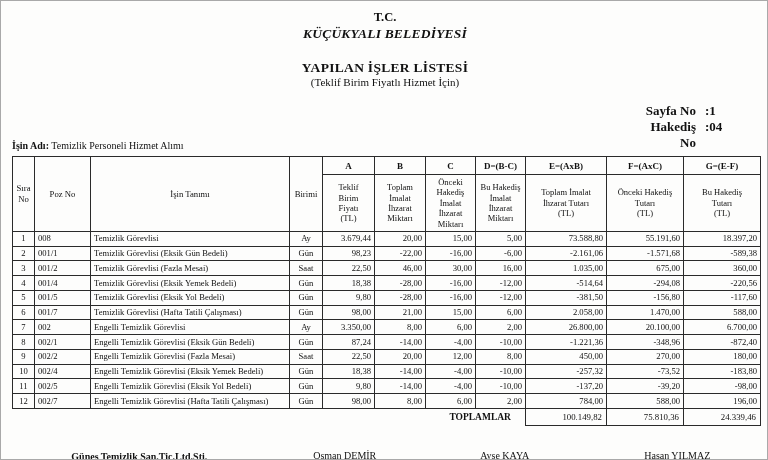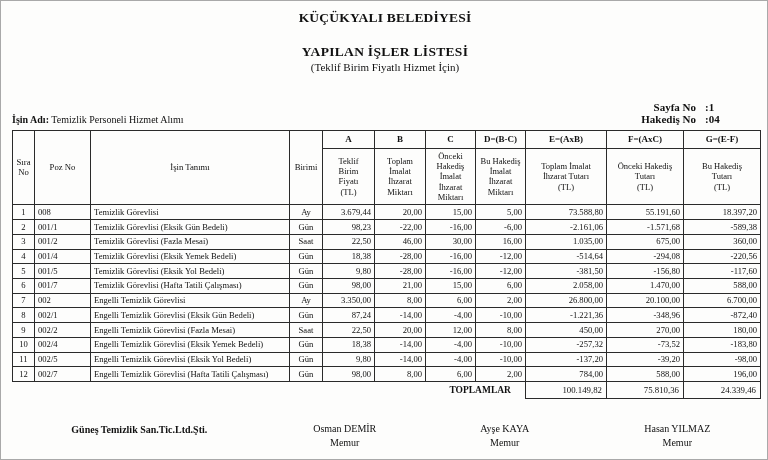--- a/index.html
+++ b/index.html
@@ -13,30 +13,30 @@
     width: 768px; height: 460px;
     background: #fdfdfc;
     border: 1px solid #a9a9a9;
     padding: 9px 9px 0 11px;
     overflow: hidden;
   }
 
   
   .doc-header { text-align: center; line-height: 1.25; }
   .h-tc       { font-size: 12.5px; font-weight: bold; }
-  .h-muni     { font-size: 13.5px; font-weight: bold; letter-spacing: .2px; }
+  .h-muni     { font-size: 13.5px; font-weight: bold; letter-spacing: .2px; font-style: italic; }
   .h-dept     { font-size: 11px;   font-weight: bold; }
   .h-title    { font-size: 13.5px; font-weight: bold; margin-top: 17px; letter-spacing: .3px; }
   .h-subtitle { font-size: 11px; }
 
   
   .meta-row { display: flex; justify-content: space-between; align-items: flex-end; margin-top: 13px; }
   .job-name { font-size: 10px; margin-top: 16px; }
   .job-name b { font-weight: bold; }
-  .page-info { font-size: 11px; font-weight: bold; margin-right: 12px; margin-top: 13px; }
+  .page-info { font-size: 13px; font-weight: bold; margin-right: 12px; }
   .page-info .row { display: flex; }
   .page-info .lbl { width: 62px; text-align: right; }
   .page-info .val { width: 50px; text-align: left; padding-left: 9px; }
 
   
   table { border-collapse: collapse; table-layout: fixed; width: 748px; margin-top: 5px; }
   th, td { border: 1px solid #2a2a2a; vertical-align: middle; }
   thead th { font-weight: normal; text-align: center; white-space: pre-line; }
   th.letter { font-weight: bold; font-size: 9px; height: 18px; }
   th.colhead { font-size: 8.7px; line-height: 1.25; }
@@ -55,20 +55,21 @@
   .sig-official.s1 { width: 152px; margin-left: 6px; }
   .sig-official.s2 { width: 168px; margin-left: 8px; }
   .sig-official.s3 { width: 170px; margin-left: 12px; }
 </style>
 </head>
 <body>
 
 <div class="page">
 
   <div class="doc-header">
+    <div class="h-tc">T.C.</div>
     <div class="h-muni">KÜÇÜKYALI BELEDİYESİ</div>
     <div class="h-title">YAPILAN İŞLER LİSTESİ</div>
     <div class="h-subtitle">(Teklif Birim Fiyatlı Hizmet İçin)</div>
   </div>
 
   <div class="meta-row">
     <div class="job-name">
       <b>İşin Adı:</b>
       <span>Temizlik Personeli Hizmet Alımı</span>
     </div>

